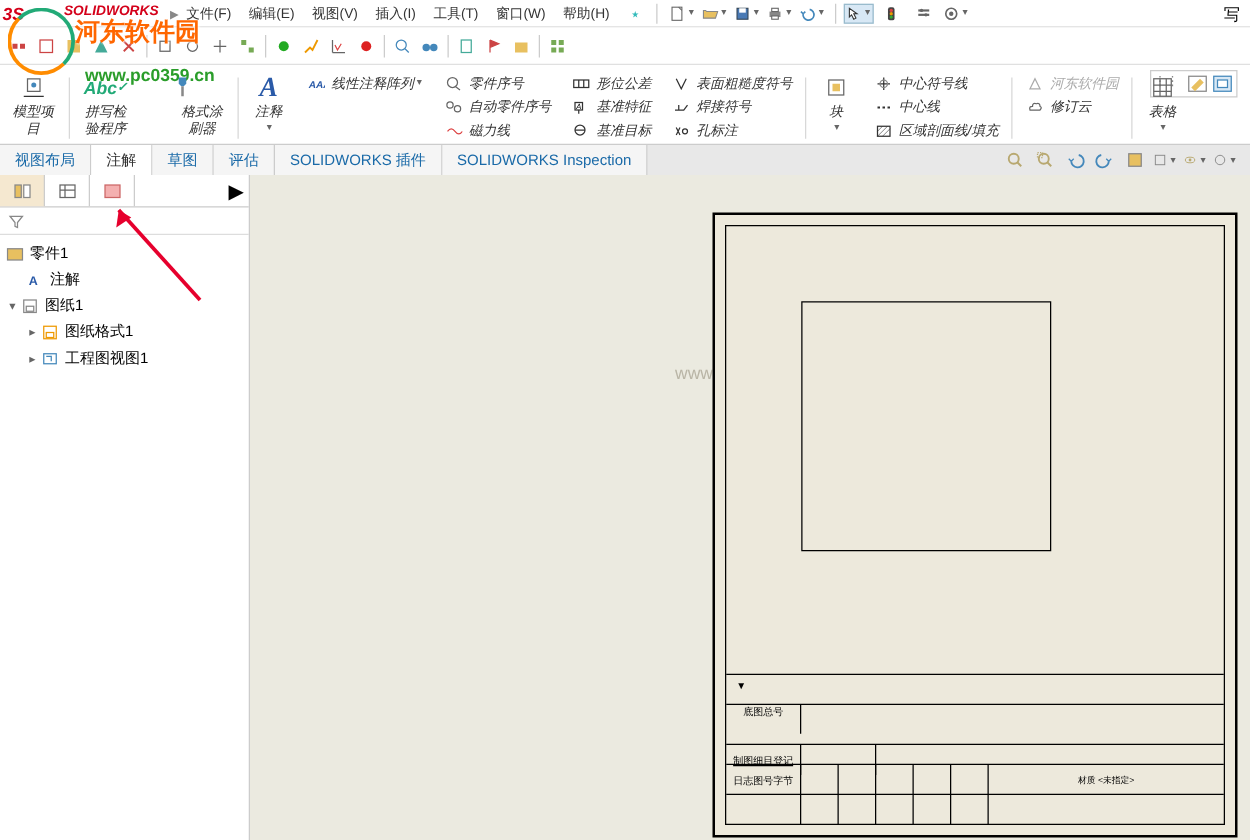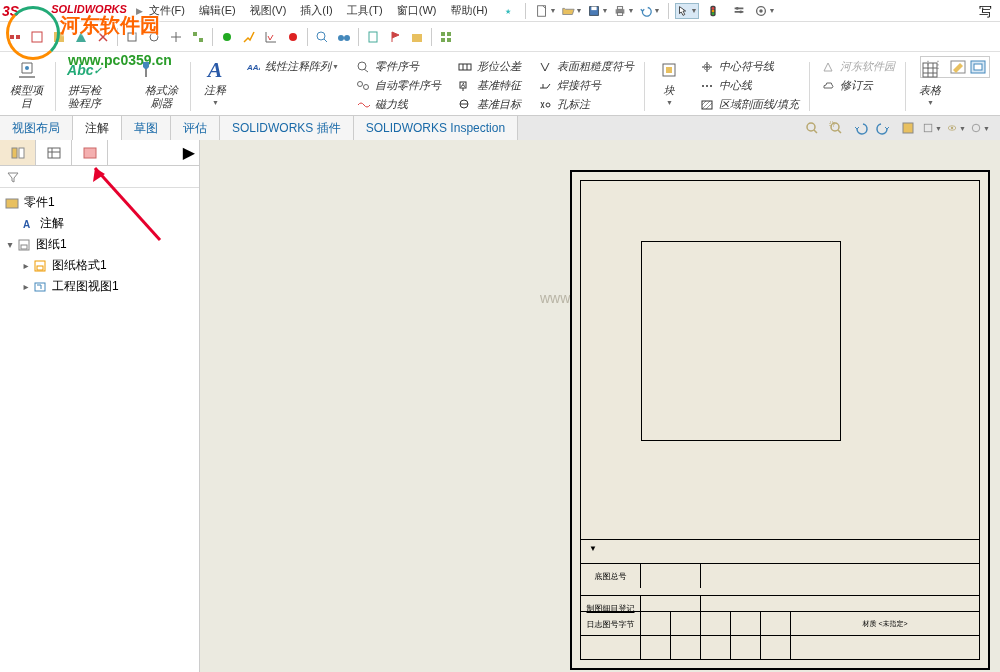--- a/index.html
+++ b/index.html
@@ -678,21 +678,21 @@
 
   <div class="canvas">
     <div class="canvas-watermark">www.gHome.NET</div>
     <div class="drawing-sheet">
       <div class="sheet-inner">
         <div class="sheet-view"></div>
         <div class="sheet-titleblock">
           <div class="tb-row" style="bottom:96px;height:24px;">
             <div style="position:absolute;left:8px;top:4px;font-size:8px;">▼</div>
           </div>
-          <div class="tb-row" style="bottom:72px;height:24px;">
+          <div class="tb-row" style="bottom:72px;height:24px;flex-direction:column;">
             <div class="tb-cell" style="width:60px;height:24px;">底图总号</div>
             <div class="tb-cell" style="width:60px;height:24px;"></div>
           </div>
           <div class="tb-row" style="bottom:40px;height:24px;text-decoration:underline;">
             <div class="tb-cell" style="width:60px;height:24px;">制图细目登记</div>
             <div class="tb-cell" style="width:60px;height:24px;"></div>
           </div>
           <div class="tb-row" style="bottom:24px;height:24px;">
             <div class="tb-cell" style="width:60px;height:24px;">日志图号字节</div>
             <div class="tb-cell" style="width:30px;height:24px;"></div>

